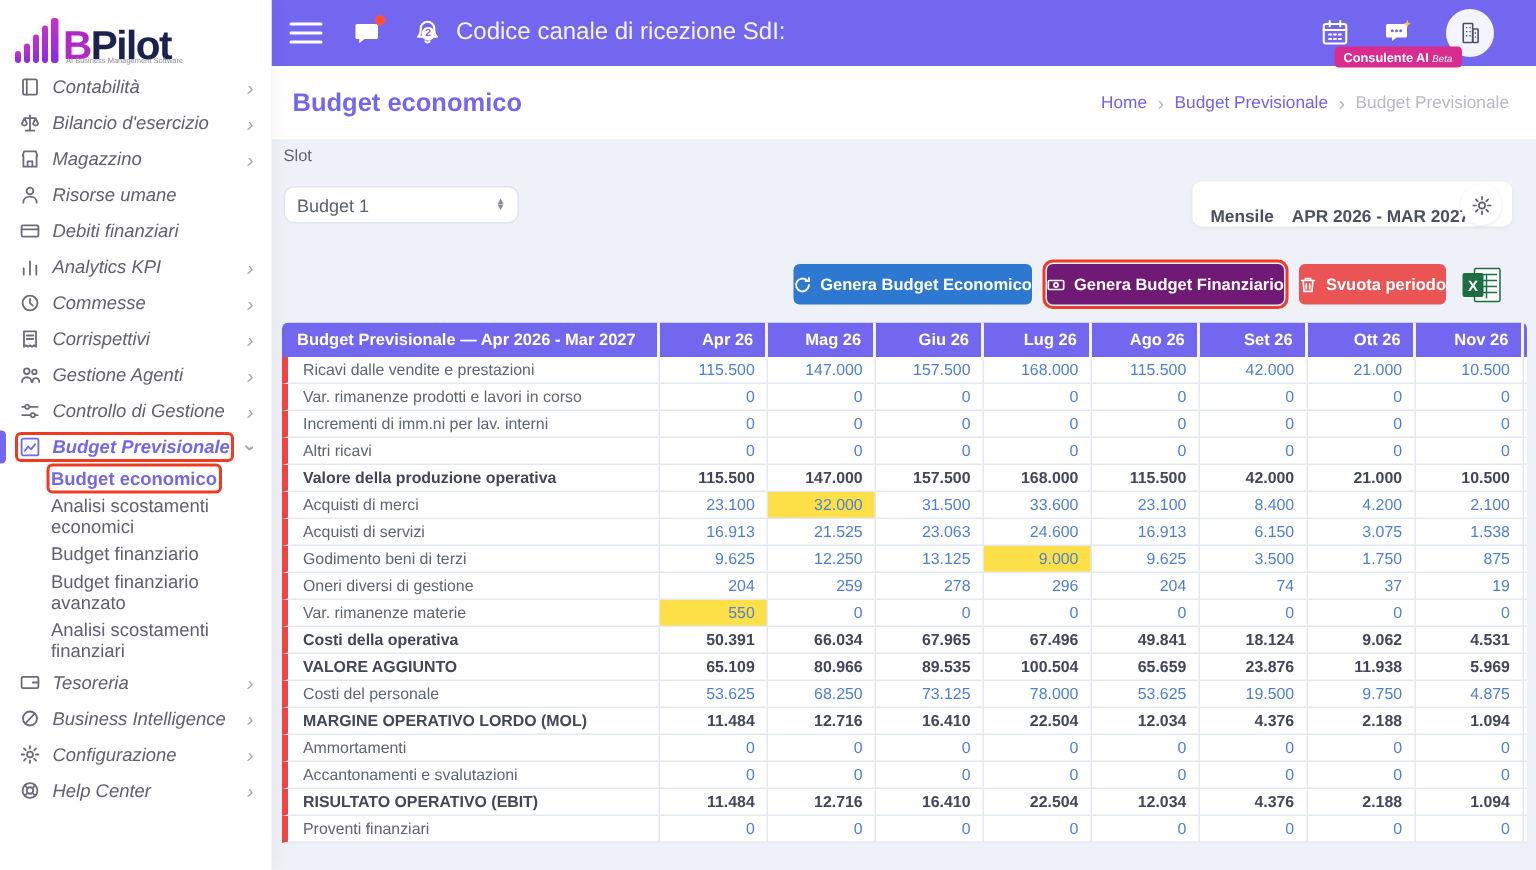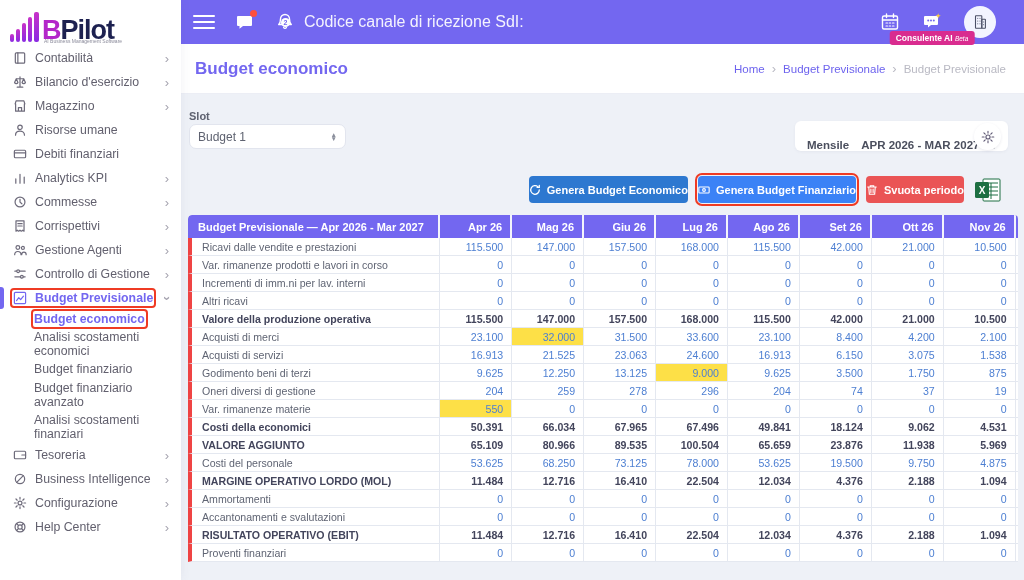--- a/index.html
+++ b/index.html
@@ -16,21 +16,21 @@
   }
   .logo { height:42px; padding:4px 0 0 10px; display:flex; align-items:flex-end; position:relative; z-index:6; }
   .logo-bars { display:flex; align-items:flex-end; gap:2px; margin-right:3px; }
   .logo-bars i { display:block; width:4px; border-radius:2px; background:linear-gradient(180deg,#c832c8,#8a2be2); }
   .logo-b { font-size:27px; font-weight:700; color:#b327c9; letter-spacing:-1px; line-height:.9; }
   .logo-rest { font-size:27px; font-weight:600; color:#1d2150; letter-spacing:-1px; line-height:.9; }
   .logo-tag { position:absolute; left:44px; top:38px; font-size:5px; color:#8a8a9a; white-space:nowrap; }
   .nav { margin-top:4px; }
   .nav-item {
     position:relative; height:24px; display:flex; align-items:center;
-    padding:0 12px 0 13px; cursor:pointer; color:#62606e; font-size:12.3px;
+    padding:0 12px 0 13px; cursor:pointer; color:#62606e; font-size:12.3px;font-style:italic;
   }
   .nav-main { display:flex; align-items:center; gap:8px; min-width:0; }
   .nav-item .ic { width:14px; height:14px; flex:0 0 14px; stroke:#6e6b7b; fill:none; stroke-width:1.3; stroke-linecap:round; stroke-linejoin:round; }
   .nav-item.active { color:#7367f0; font-weight:700; }
   .nav-item.active .ic { stroke:#7367f0; }
   .chev { margin-left:auto; color:#a6a4b0; font-size:13px; line-height:1; }
   .chev.down { transform:rotate(90deg); }
   .active-bar { position:absolute; left:0; top:1px; bottom:1px; width:4px; background:#7367f0; border-radius:0 3px 3px 0; }
   .nav-sub {
     padding:2px 12px 2px 34px; font-size:12.3px; color:#62606e;
@@ -66,21 +66,21 @@
     background:#fff; display:flex; align-items:center; padding:0 18px 0 14px;
     border-bottom:1px solid #eceef5;
   }
   .page-title { color:#7367f0; font-size:17px; font-weight:600; }
   .breadcrumb { margin-left:auto; display:flex; align-items:center; gap:7px; font-size:11.5px; }
   .crumb-link { color:#6d63ee; cursor:pointer; }
   .crumb-current { color:#b9b9c3; }
   .crumb-sep { color:#b9b9c3; font-size:13px; }
   
   .content { position:absolute; left:181px; top:94px; width:843px; height:486px; background:#eef1f7; }
-  .slot-label { position:absolute; left:8px; top:16px; font-size:11px; font-weight:700; color:#5e6270; }
+  .slot-label { position:absolute; left:8px; top:4px; font-size:11px; font-weight:400; color:#5e6270; }
   .slot-select {
     position:absolute; left:8px; top:30px; width:157px; height:25px;
     background:#fff; border:1px solid #e2e5ee; border-radius:7px;
     display:flex; align-items:center; padding:0 8px; font-size:12px; color:#5e6270; cursor:pointer;
   }
   .slot-arrows { margin-left:auto; display:flex; flex-direction:column; line-height:4px; color:#8b8f9c; font-size:6.5px; }
   .period-box {
     position:absolute; left:614px; top:27px; height:30px;
     background:#fff; border-radius:6px; display:flex; align-items:flex-end;
     padding:0 12px; gap:12px; box-shadow:0 1px 3px rgba(60,60,100,.06); cursor:pointer;
@@ -95,21 +95,21 @@
   }
   
   .btn-row { position:absolute; top:82px; right:22px; display:flex; align-items:center; gap:10px; }
   .btn {
     height:27px; border:none; border-radius:4px; color:#fff; font-weight:700;
     font-size:11px; padding:0 0; display:flex; align-items:center; gap:6px;
     cursor:pointer; font-family:"Liberation Sans",sans-serif; white-space:nowrap;
   }
   .btn svg { width:12px; height:12px; }
   .btn-blue { background:#2d78d0; }
-  .btn-teal { background:#3b82f6; }
+  .btn-teal { background:#701a75; }
   .btn-red  { background:#ea5455; }
   .excel-btn { cursor:pointer; display:flex; align-items:center; }
   
   .table-wrap {
     position:absolute; left:7px; top:121px; width:830px; height:365px;
     overflow:hidden; border-radius:4px 4px 0 0;
   }
   table { border-collapse:separate; border-spacing:0; table-layout:fixed; width:848px; }
   col.c-label { width:249px; } col.c-m { width:71px; } col.c-sliver { width:20px; }
   th {
@@ -560,21 +560,21 @@
             <td class="val">0</td>
             <td class="val">0</td>
             <td class="val">0</td>
             <td class="val">0</td>
             <td class="val">0</td>
             <td class="val">0</td>
             <td class="val">0</td>
             <td class="sliver"></td>
           </tr>
           <tr class="bold">
-            <td class="lbl">Costi della economici</td>
+            <td class="lbl">Costi della operativa</td>
             <td class="val">50.391</td>
             <td class="val">66.034</td>
             <td class="val">67.965</td>
             <td class="val">67.496</td>
             <td class="val">49.841</td>
             <td class="val">18.124</td>
             <td class="val">9.062</td>
             <td class="val">4.531</td>
             <td class="sliver"></td>
           </tr>

